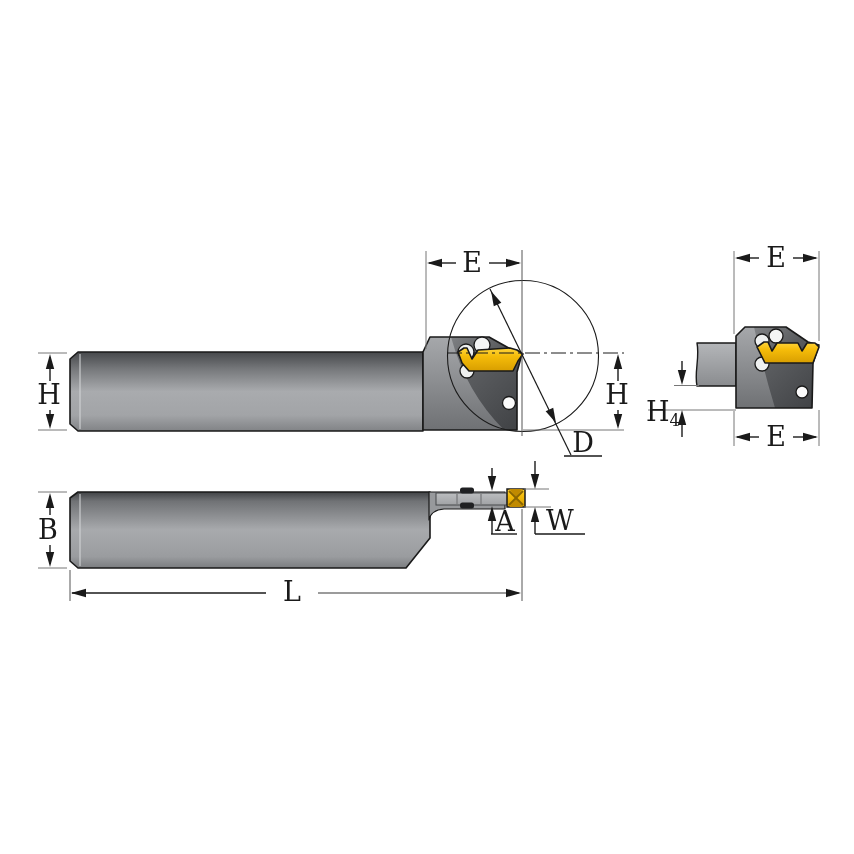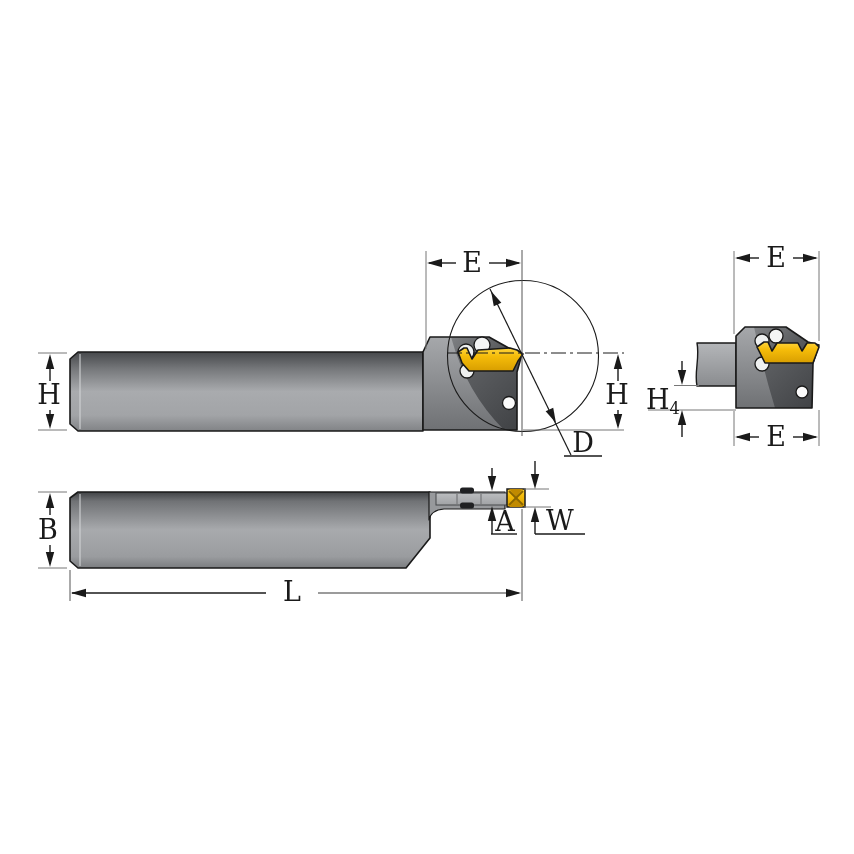--- a/index.html
+++ b/index.html
@@ -219,21 +219,21 @@
     </g>
   </g>
 </svg>
 
 <span class="dim" style="left:472px;top:262px">E</span>
 <span class="dim" style="left:49px;top:394px">H</span>
 <span class="dim" style="left:617px;top:394px">H</span>
 <span class="dim" style="left:583px;top:442px">D</span>
 
 <span class="dim" style="left:776px;top:257px">E</span>
-<span class="dim" style="left:663px;top:402px"><span>H</span><sub>4</sub></span>
+<span class="dim" style="left:663px;top:414px"><span>H</span><sub>4</sub></span>
 <span class="dim" style="left:776px;top:436px">E</span>
 
 <span class="dim" style="left:48px;top:529px">B</span>
 <span class="dim" style="left:505px;top:521px">A</span>
 <span class="dim" style="left:560px;top:520px">W</span>
 <span class="dim" style="left:292px;top:591px">L</span>
 
 </div>
 
 </body></html>

